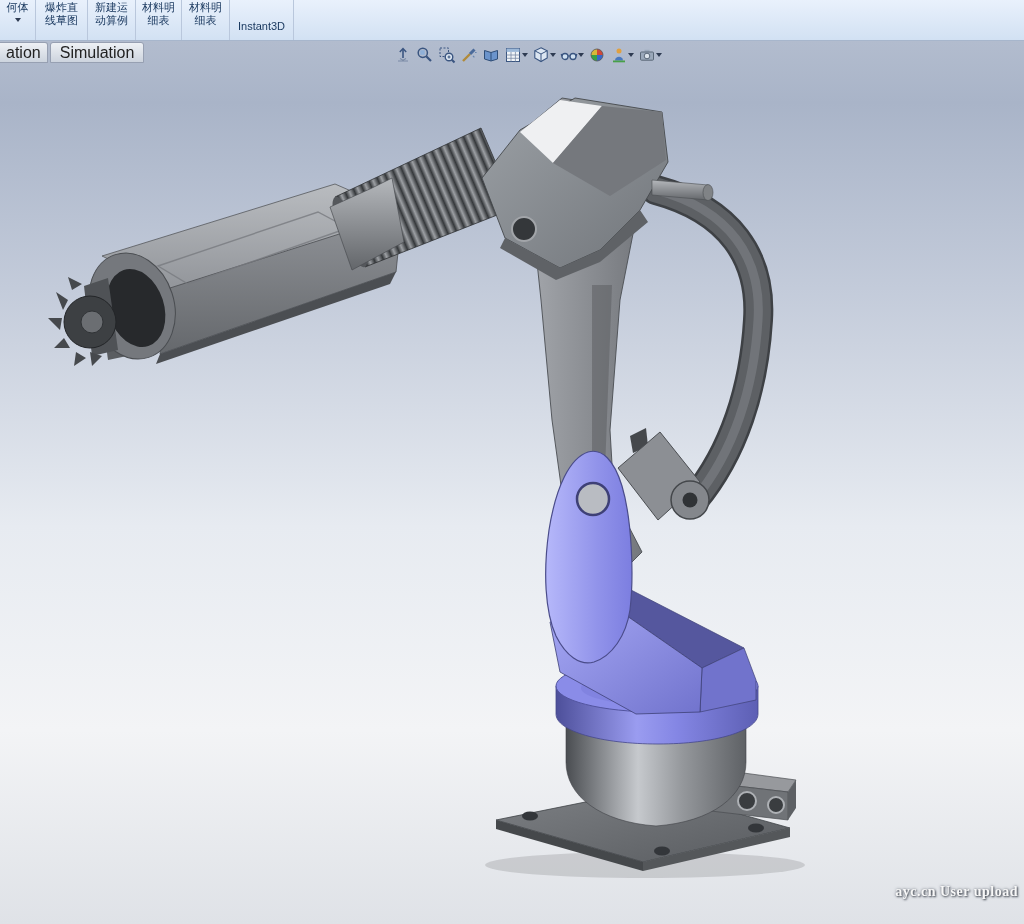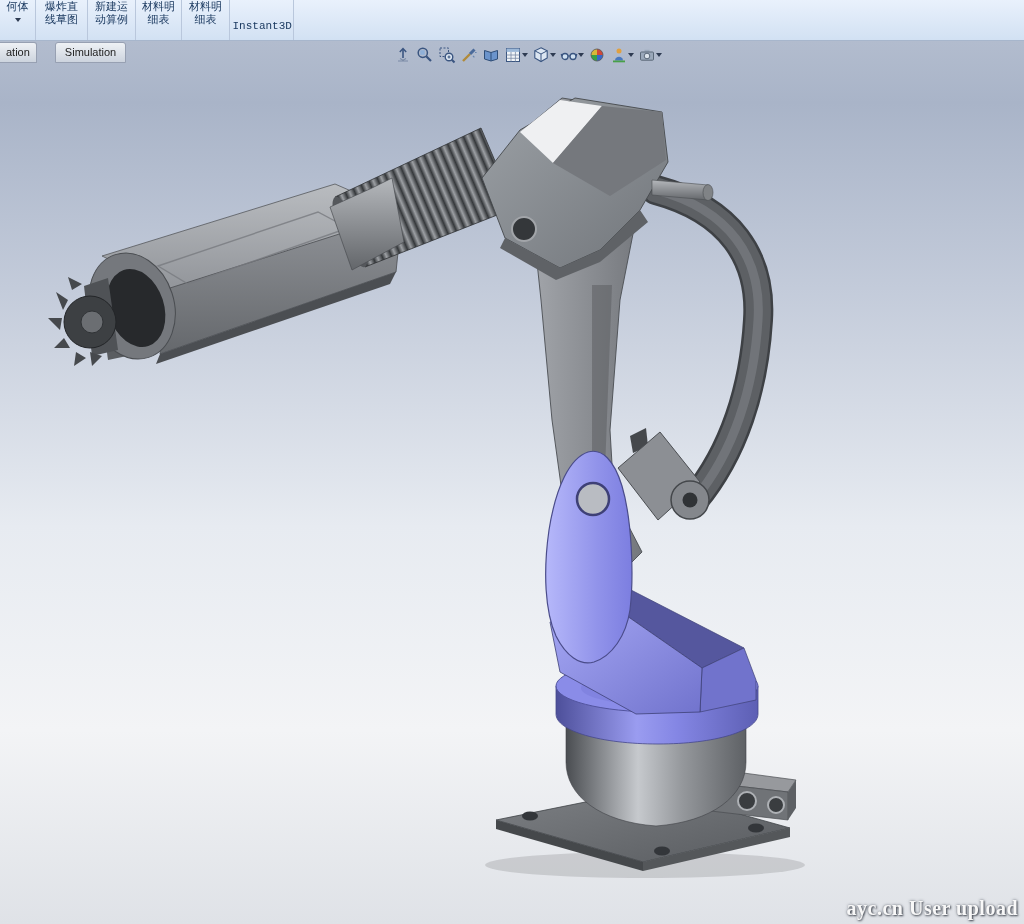--- a/index.html
+++ b/index.html
@@ -2,47 +2,47 @@
 <html><head>
 <meta charset="utf-8">
 <style>
   html,body{margin:0;padding:0;}
   body{width:1024px;height:924px;overflow:hidden;font-family:"Liberation Sans",sans-serif;background:#e6e9ee;}
 
   
   .ribbon{display:flex;height:41px;background:linear-gradient(#e9f1fc,#d2e1f3);
           border-bottom:1px solid #a7b6cc;box-sizing:border-box;}
   .rb{display:flex;flex-direction:column;align-items:center;justify-content:flex-start;
-      border-right:1px solid #b9c7dc;padding-top:1px;box-sizing:border-box;cursor:default;font-family:Liberation Mono, monospace;}
+      border-right:1px solid #b9c7dc;padding-top:1px;box-sizing:border-box;cursor:default;}
   .rb .lbl{display:block;font-size:11px;line-height:13px;color:#17365d;text-align:center;
            word-break:break-all;width:34px;}
   .rb.wide .lbl{width:58px;word-break:normal;margin-top:19px;}
   .dda{width:0;height:0;border-left:3px solid transparent;border-right:3px solid transparent;
        border-top:4px solid #2e3b52;margin-top:4px;}
 
   
   .viewport{position:relative;width:1024px;height:883px;
     background:linear-gradient(180deg,#b2bcce 0%,#a9b4c8 7%,#c3cbda 28%,#e7ebf1 55%,#f3f4f6 78%,#dfe2e7 100%);}
 
   
   .tabstrip{position:absolute;top:0;left:0;display:flex;align-items:flex-start;padding:1px 0 0 0;}
-  .tab{height:19px;line-height:19px;font-size:11px;color:#222;padding:0 9px;margin-right:18px;
+  .tab{height:19px;line-height:19px;font-size:16px;color:#222;padding:0 9px;margin-right:2px;
        background:linear-gradient(#eef1f5,#cdd4de);border:1px solid #97a0b2;border-radius:3px 3px 0 0;
        cursor:default;}
   .tab.first{padding:0 6px;border-left:none;border-radius:0 3px 0 0;}
 
   
   .hud{position:absolute;top:4px;left:393px;display:flex;align-items:center;gap:3px;}
   .hicon{width:19px;height:19px;display:flex;align-items:center;justify-content:center;cursor:default;}
   .hgroup{display:flex;align-items:flex-start;}
 
   .modelsvg{position:absolute;left:0;top:0;width:1024px;height:883px;}
 
-  .watermark{position:absolute;right:6px;bottom:4px;font-family:"Liberation Serif",serif;
-    font-weight:bold;font-size:20px;color:#f8f8f8;letter-spacing:.5px;
+  .watermark{position:absolute;right:6px;bottom:24px;font-family:"Liberation Serif",serif;
+    font-weight:bold;font-size:14px;color:#f8f8f8;letter-spacing:.5px;
     text-shadow:1px 1px 2px #4a4f58,0 0 3px #6a6f78;}
 </style>
 </head>
 <body>
 
 <div class="ribbon">
   <div class="rb" style="width:36px">
     <span class="lbl">何体</span>
     <span class="dda"></span>
   </div>

